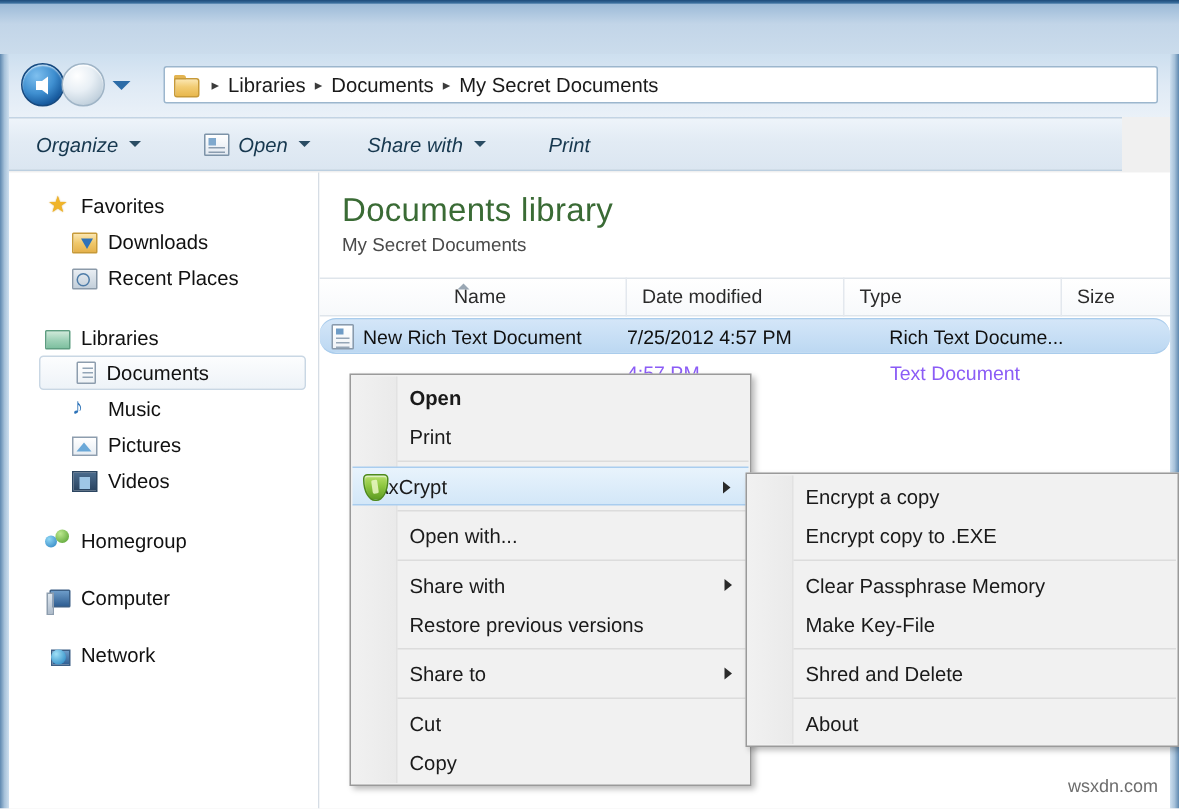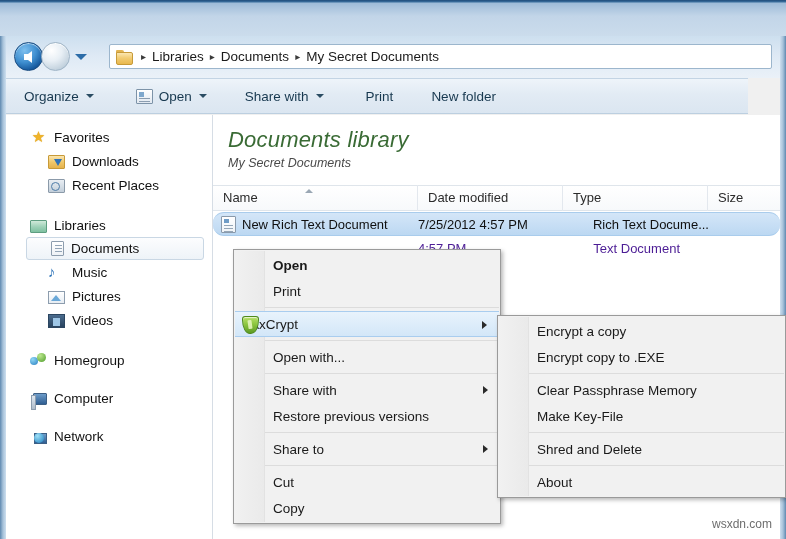--- a/index.html
+++ b/index.html
@@ -143,20 +143,21 @@
   
   .toolbar {
     position: absolute;
     left: 6px; top: 78px;
     width: 742px; height: 36px;
     background: linear-gradient(to bottom, #eef4fa, #e2ebf4 45%, #dbe6f1);
     border-top: 1px solid #c3d4e4;
     border-bottom: 1px solid #bccfe0;
     display: flex;
     align-items: center;
+    font-style: italic;
   }
   .tb-item {
     display: flex;
     align-items: center;
     height: 28px;
     padding: 0 10px;
     font-size: 13.5px;
     color: #17384f;
     white-space: nowrap;
   }
@@ -391,21 +392,20 @@
   
   .content {
     position: absolute;
     left: 213px; top: 115px;
     width: 567px; height: 424px;
     background: #ffffff;
     overflow: hidden;
   }
   .lib-header {
     padding: 12px 0 0 15px;
-    font-style: italic;
   }
   .lib-title {
     font-size: 22px;
     color: #3a6b35;
     font-weight: normal;
     letter-spacing: .2px;
   }
   .lib-sub {
     font-size: 12.5px;
     color: #4a4a4a;
@@ -425,21 +425,21 @@
   .col {
     font-size: 13px;
     color: #2b2b2b;
     padding-left: 10px;
     height: 26px;
     line-height: 26px;
     border-right: 1px solid #e3e8ee;
     position: relative;
     white-space: nowrap;
   }
-  .col.name { width: 205px; }
+  .col.name { width: 205px; text-align: center; }
   .col.date { width: 145px; }
   .col.type { width: 145px; }
   .col.size { width: 72px; border-right: none; }
   .sort-caret {
     position: absolute;
     left: 92px; top: 4px;
     width: 0; height: 0;
     border-left: 4px solid transparent;
     border-right: 4px solid transparent;
     border-bottom: 4px solid #9aa7b4;
@@ -448,21 +448,21 @@
   .file-rows {
     position: absolute;
     left: 0; top: 97px;
     width: 567px;
   }
   .file-row {
     display: flex;
     align-items: center;
     height: 24px;
     font-size: 13px;
-    color: #4c1d95;
+    color: #8b5cf6;
   }
   .file-row.selected {
     background: linear-gradient(to bottom, #d4e6f8, #bcd8f2);
     border-top: 1px solid #a9ccec;
     border-bottom: 1px solid #a9ccec;
     color: #101010;
     border-radius: 11px;
   }
   .file-icon-rtf {
     width: 15px; height: 17px;
@@ -619,23 +619,20 @@
       <span>Open</span>
       <span class="tb-caret"></span>
     </div>
     <div class="tb-item" style="margin-left:18px;">
       <span>Share with</span>
       <span class="tb-caret"></span>
     </div>
     <div class="tb-item" style="margin-left:22px;">
       <span>Print</span>
     </div>
-    <div class="tb-item" style="margin-left:18px;">
-      <span>New folder</span>
-    </div>
   </div>
 
   <div class="sidebar">
 
     <div class="nav-group">
       <div class="nav-row">
         <span class="nav-ico ic-star">★</span>
         <span>Favorites</span>
       </div>
       <div class="nav-row child">

